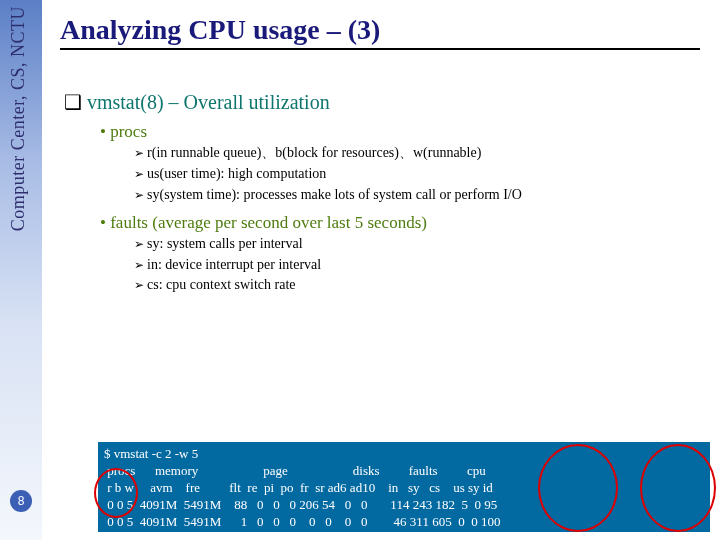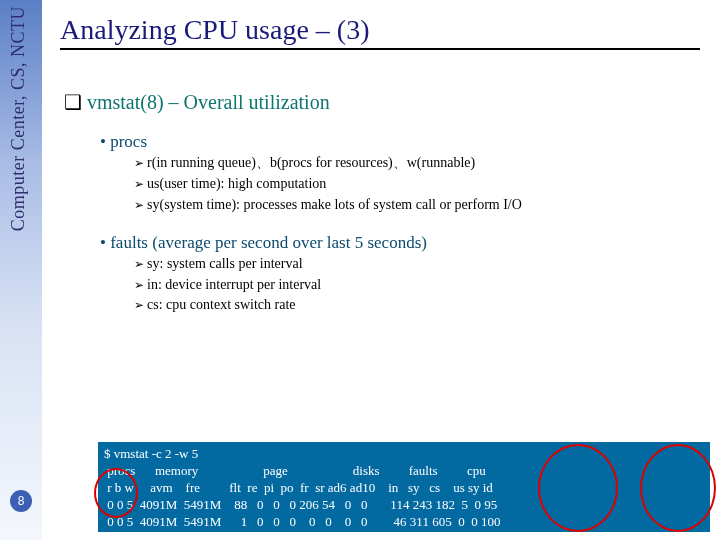--- a/index.html
+++ b/index.html
@@ -50,44 +50,44 @@
   .content {
     position: absolute;
     left: 60px;
     top: 0;
     width: 650px;
     padding-top: 14px;
   }
   .title {
     font-size: 28px;
     color: #1a1a7a;
-    font-weight: normal;
+    font-weight: bold;
     margin-bottom: 2px;
   }
   .title-underline {
     height: 2px;
     background: #000;
     width: 640px;
     margin-bottom: 40px;
   }
   .bullet-q {
     font-size: 20px;
     color: #0f766e;
     margin-left: 4px;
     margin-bottom: 6px;
   }
   .bullet-q::before {
     content: "❑ ";
     color: #000;
   }
   .bullet-dot {
     font-size: 17px;
-    color: #0c4a6e;
+    color: #4d7c0f;
     margin-left: 40px;
-    margin-top: 18px;
+    margin-top: 8px;
   }
   .bullet-dot::before {
     content: "• ";
   }
   .bullet-arrow {
     font-size: 14px;
     color: #000;
     margin-left: 74px;
     margin-top: 2px;
     line-height: 1.35;
@@ -128,21 +128,21 @@
 </div>
 <div class="page-num">8</div>
 
 <div class="content">
   <div class="title">Analyzing CPU usage – (3)</div>
   <div class="title-underline"></div>
 
   <div class="bullet-q">vmstat(8) – Overall utilization</div>
 
   <div class="bullet-dot">procs</div>
-  <div class="bullet-arrow">r(in running queue)、b(procs for resources)、w(runnable)</div>
+  <div class="bullet-arrow">r(in runnable queue)、b(block for resources)、w(runnable)</div>
 
   <div class="bullet-arrow">us(user time): high computation</div>
   <div class="bullet-arrow">sy(system time): processes  make lots of system call or perform I/O</div>
 
   <div class="bullet-dot">faults (average per second over last 5 seconds)</div>
   <div class="bullet-arrow">sy: system calls per interval</div>
   <div class="bullet-arrow">in: device interrupt per interval</div>
   <div class="bullet-arrow">cs: cpu context switch rate</div>
 </div>
 

